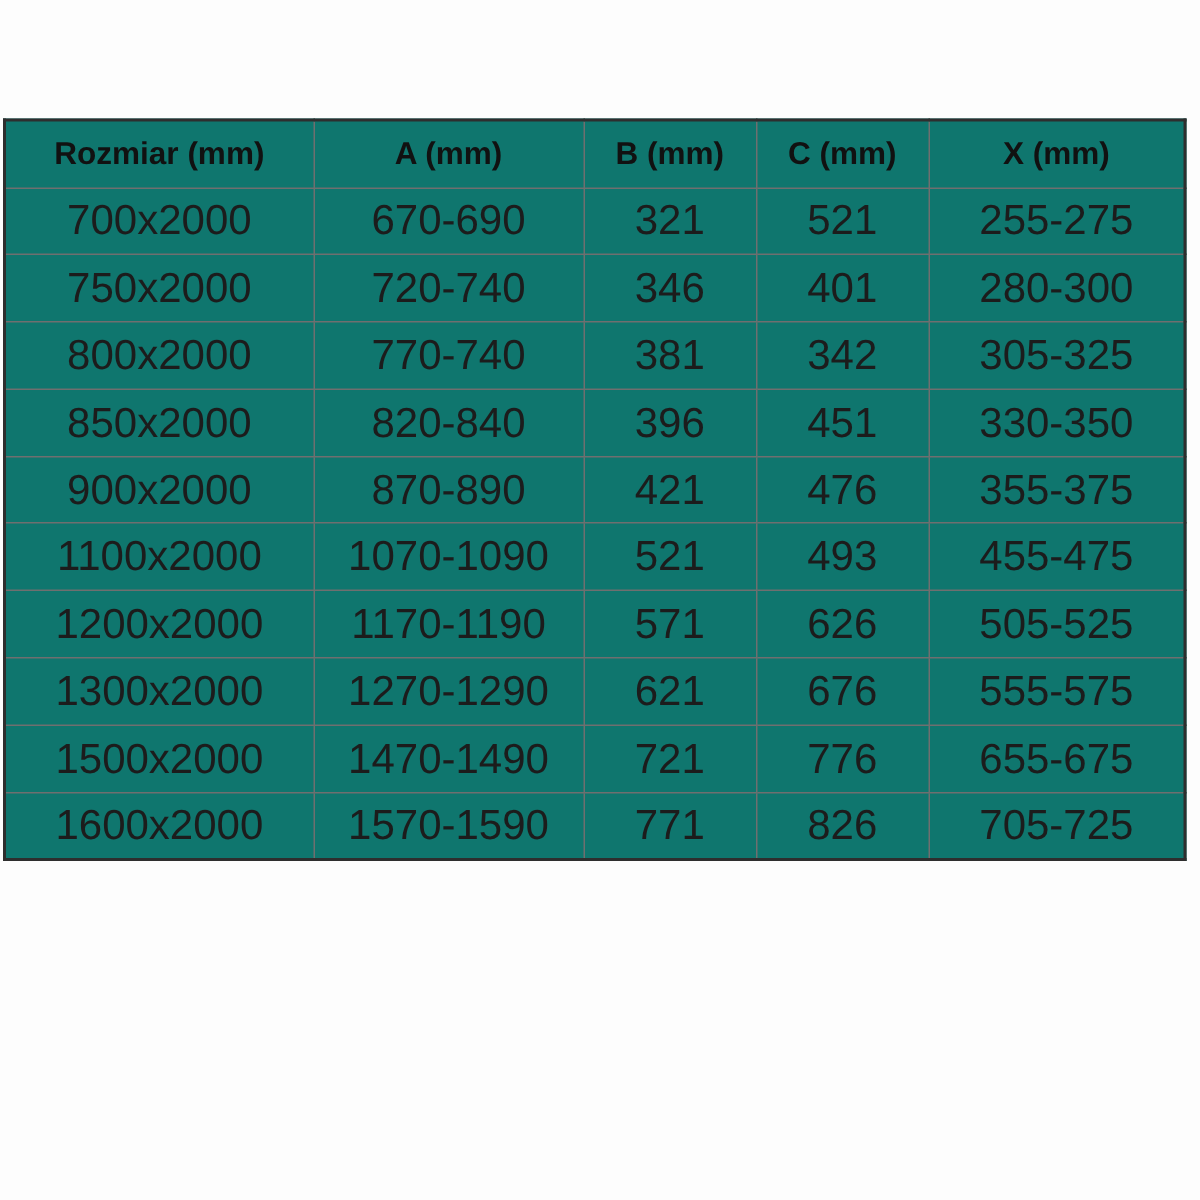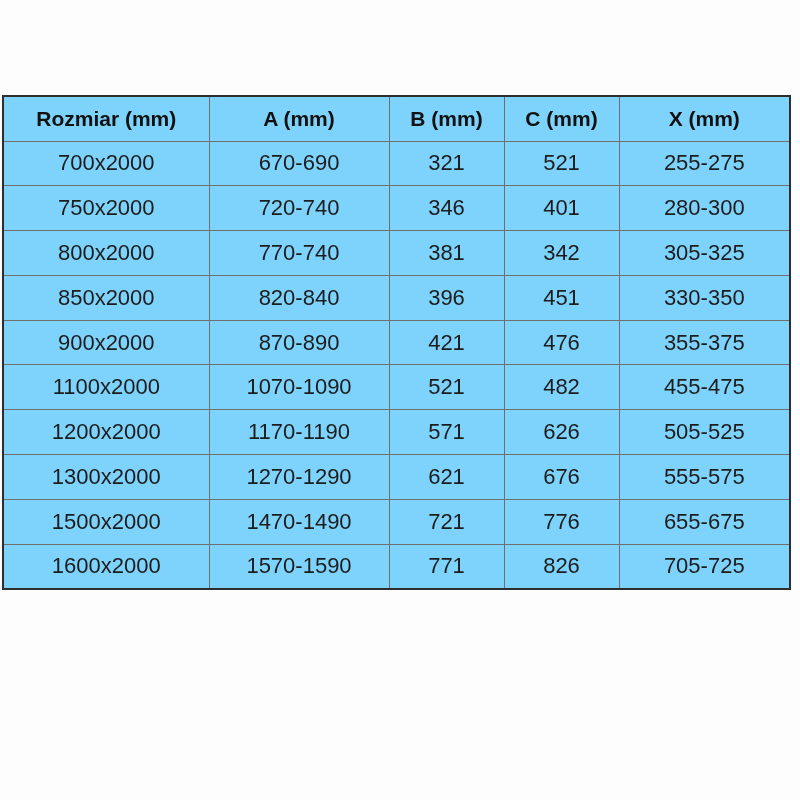--- a/index.html
+++ b/index.html
@@ -14,26 +14,26 @@
     overflow: hidden;
   }
   .page {
     position: absolute;
     inset: 0;
     background: #fdfdfd;
   }
   table.size-table {
     position: absolute;
     left: 2px;
-    top: 95px;
+    top: 79px;
     width: 787px;
     border-collapse: collapse;
     table-layout: fixed;
     border: 2px solid #2e2e2e;
-    background: #7dd3fc;
+    background: #0f766e;
   }
   table.size-table col.c0 { width: 206px; }
   table.size-table col.c1 { width: 180px; }
   table.size-table col.c2 { width: 115px; }
   table.size-table col.c3 { width: 115px; }
   table.size-table col.c4 { width: 171px; }
   table.size-table th,
   table.size-table td {
     border: 1px solid #6f6f6f;
     text-align: center;
@@ -43,21 +43,21 @@
     white-space: nowrap;
     overflow: hidden;
   }
   table.size-table th {
     font-size: 21px;
     font-weight: bold;
     height: 45px;
     color: #111111;
   }
   table.size-table td {
-    font-size: 22px;
+    font-size: 28px;
     font-weight: normal;
     height: 44.8px;
   }
 </style>
 </head>
 <body>
 
 <div class="page">
   <table class="size-table">
     <colgroup>
@@ -109,21 +109,21 @@
           <td>900x2000</td>
           <td>870-890</td>
           <td>421</td>
           <td>476</td>
           <td>355-375</td>
         </tr>
         <tr>
           <td>1100x2000</td>
           <td>1070-1090</td>
           <td>521</td>
-          <td>482</td>
+          <td>493</td>
           <td>455-475</td>
         </tr>
         <tr>
           <td>1200x2000</td>
           <td>1170-1190</td>
           <td>571</td>
           <td>626</td>
           <td>505-525</td>
         </tr>
         <tr>

